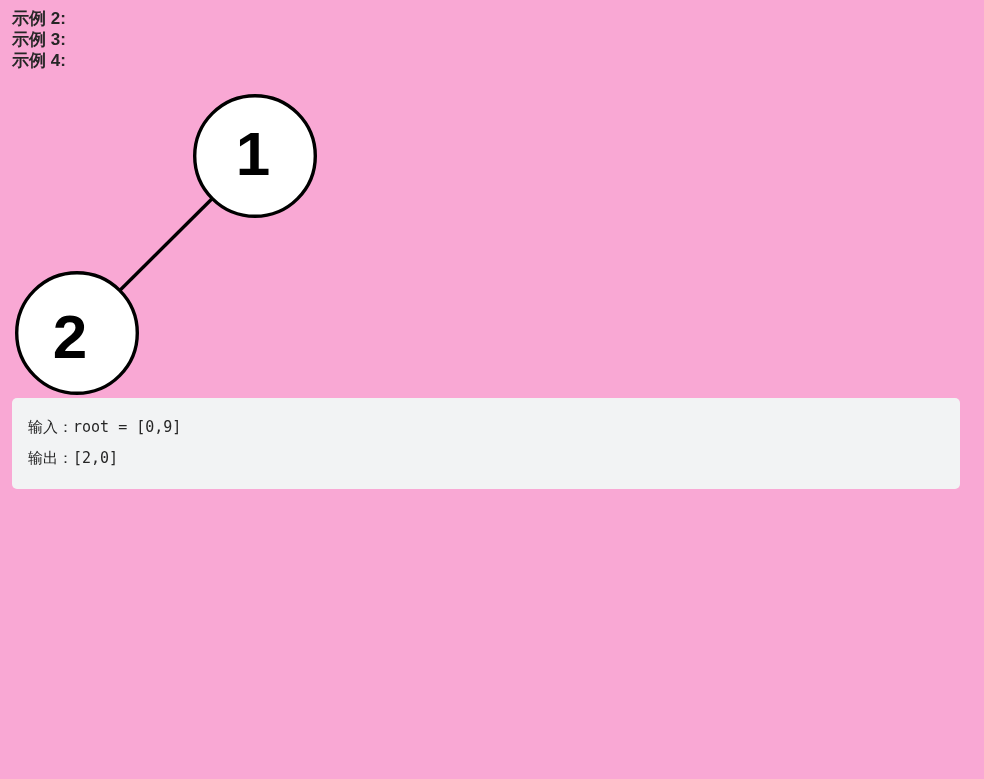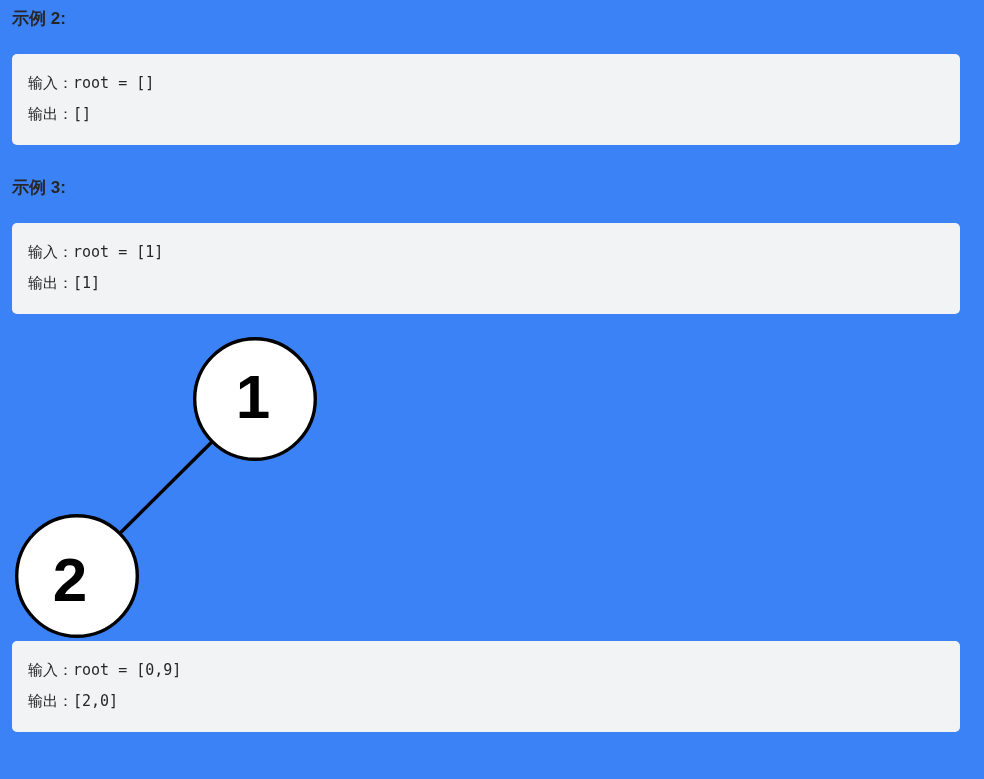--- a/index.html
+++ b/index.html
@@ -9,21 +9,21 @@
   }
   .doc {
     position: relative;
     width: 984px;
     height: 779px;
     box-sizing: border-box;
     padding: 8px 24px 10px 12px;
     overflow: hidden;
     font-family: "Liberation Sans", sans-serif;
     color: #262626;
-    background: #3b82f6;
+    background: #f9a8d4;
   }
   h3.example-heading {
     margin: 0;
     font-size: 17px;
     line-height: 21px;
     font-weight: 700;
     color: #262626;
     font-family: "Liberation Sans", sans-serif;
   }
   pre.code-block {
@@ -50,28 +50,25 @@
     fill: #000000;
   }
 </style>
 </head>
 <body>
 
 <div class="doc">
 
   <h3 class="example-heading">示例 2:</h3>
 
-  <pre class="code-block"><span class="code-label">输入：</span><span class="code-value">root = []</span>
-<span class="code-label">输出：</span><span class="code-value">[]</span></pre>
 
   <h3 class="example-heading">示例 3:</h3>
 
-  <pre class="code-block"><span class="code-label">输入：</span><span class="code-value">root = [1]</span>
-<span class="code-label">输出：</span><span class="code-value">[1]</span></pre>
 
+  <h3 class="example-heading">示例 4:</h3>
 
   <svg class="tree" width="340" height="306" viewBox="0 0 340 306" xmlns="http://www.w3.org/2000/svg">
     <line x1="243" y1="65" x2="65" y2="242" stroke="#000000" stroke-width="3.4"></line>
     <circle cx="243" cy="65" r="60.3" fill="#ffffff" stroke="#000000" stroke-width="3.4"></circle>
     <circle cx="65" cy="242" r="60.3" fill="#ffffff" stroke="#000000" stroke-width="3.4"></circle>
     <text class="node-text" x="241" y="84" text-anchor="middle">1</text>
     <text class="node-text" x="58" y="267" text-anchor="middle">2</text>
   </svg>
 
   <pre class="code-block"><span class="code-label">输入：</span><span class="code-value">root = [0,9]</span>

